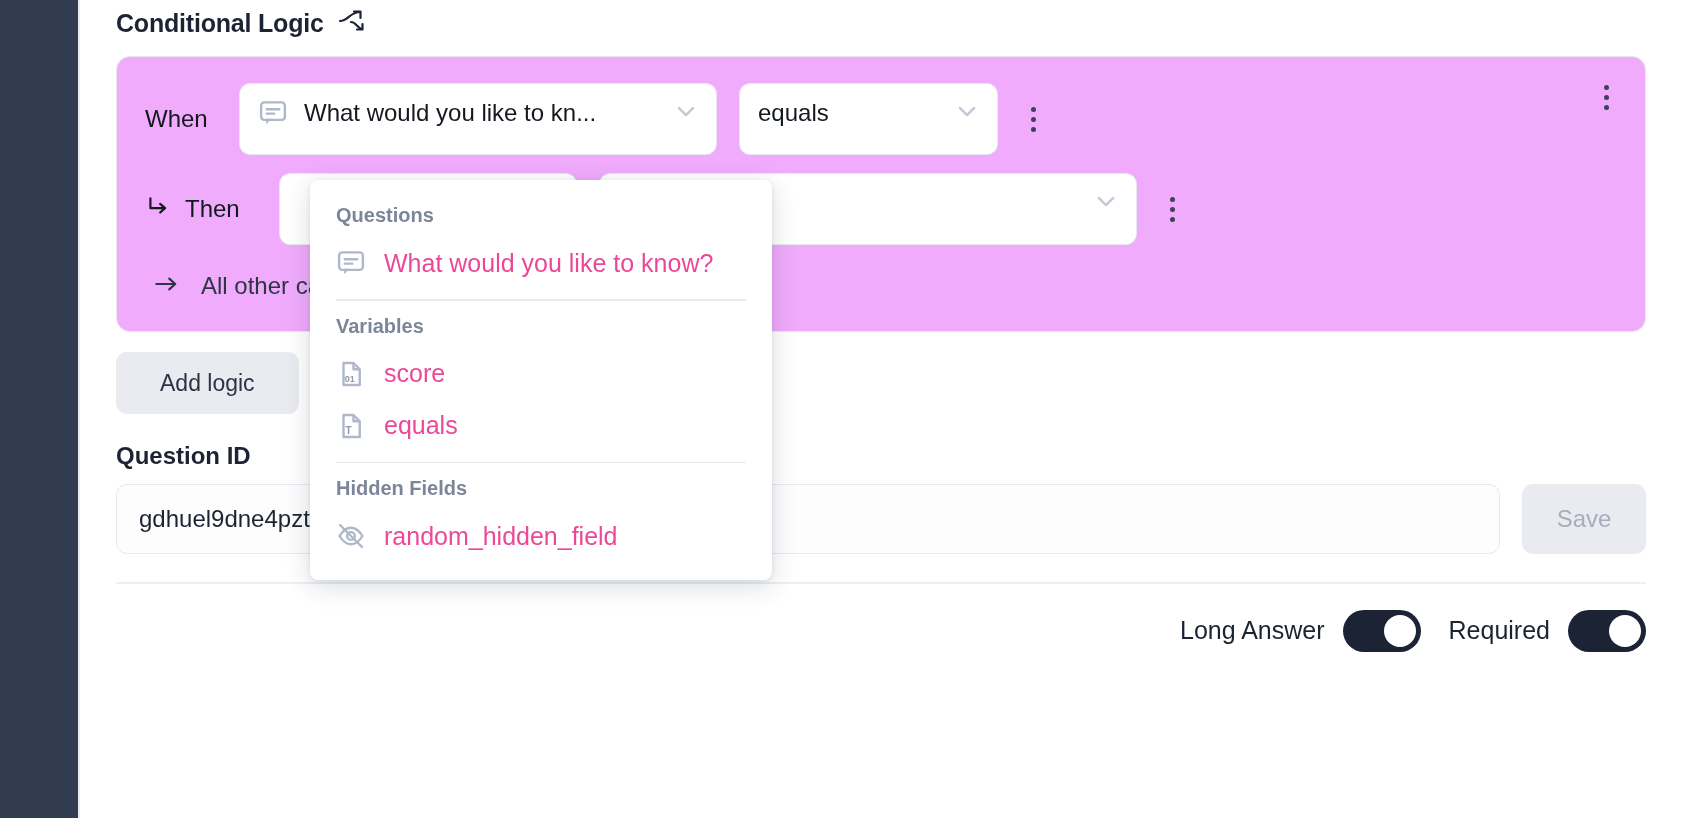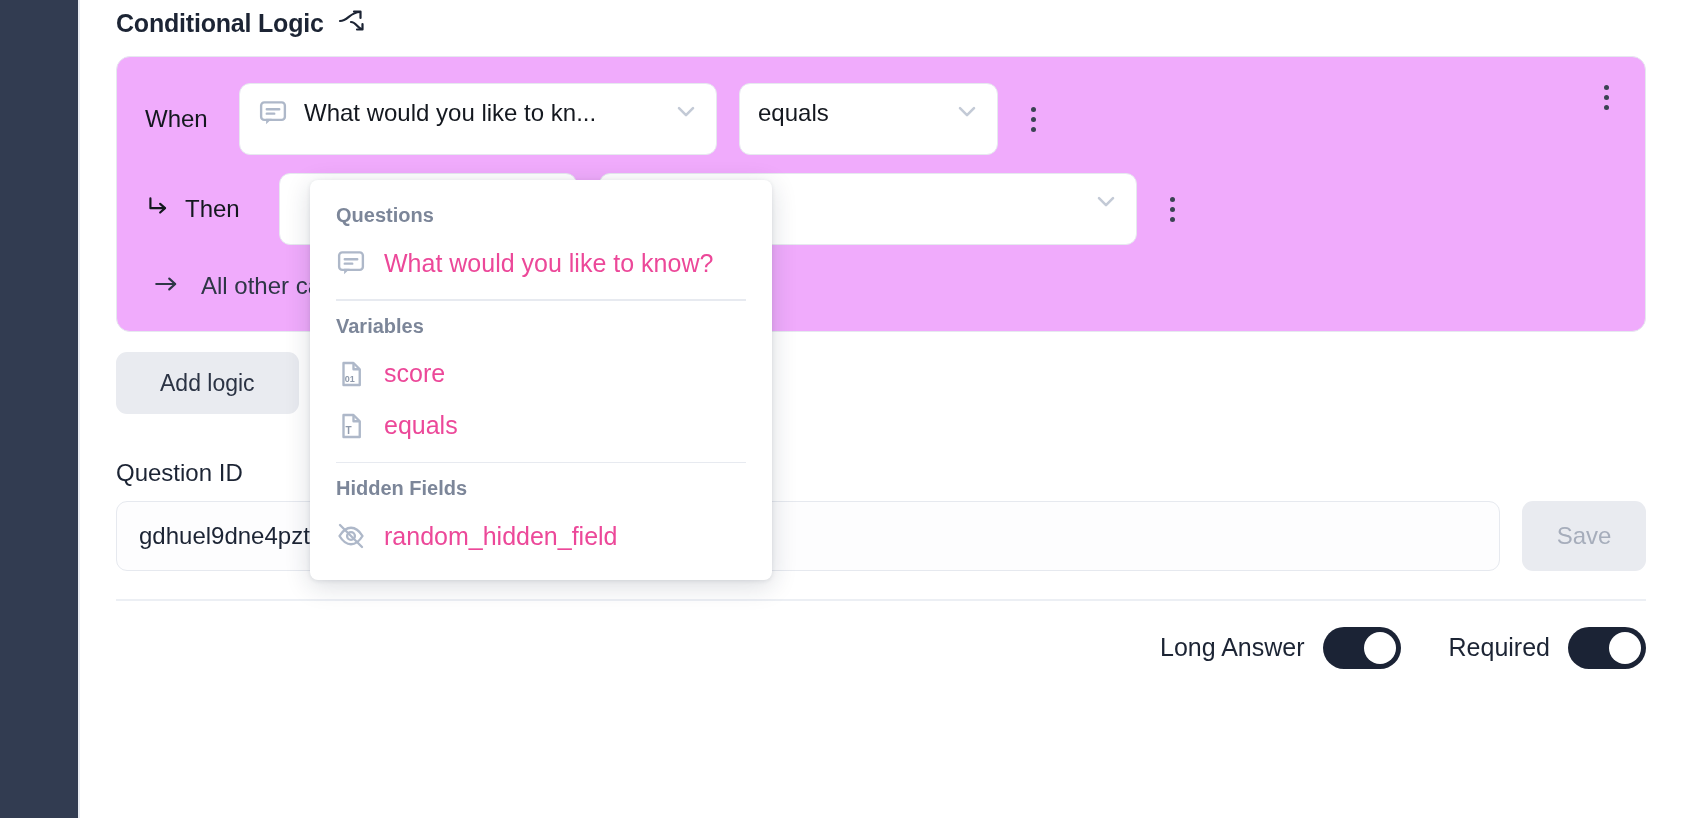--- a/index.html
+++ b/index.html
@@ -174,23 +174,23 @@
     font-size: 23px;
     color: #2b3344;
     font-family: inherit;
     cursor: pointer;
     display: inline-flex;
     align-items: center;
   }
 
   
   .qid-label {
-    margin-top: 45px;
-    font-size: 24px;
-    font-weight: 400;
+    margin-top: 28px;
+    font-size: 24px;
+    font-weight: 700;
     color: #1c2434;
   }
   .qid-row {
     margin-top: 14px;
     display: flex;
     align-items: center;
     gap: 22px;
   }
   .qid-input {
     flex: 1;
@@ -219,21 +219,21 @@
   
   .divider {
     margin-top: 28px;
     height: 1.5px;
     background: #eceff4;
   }
   .footer {
     display: flex;
     justify-content: flex-end;
     align-items: flex-start;
-    gap: 48px;
+    gap: 28px;
     margin-top: 26px;
   }
   .toggle-group {
     display: flex;
     align-items: center;
     gap: 18px;
   }
   .toggle-label {
     font-size: 25px;
     color: #1c2434;

